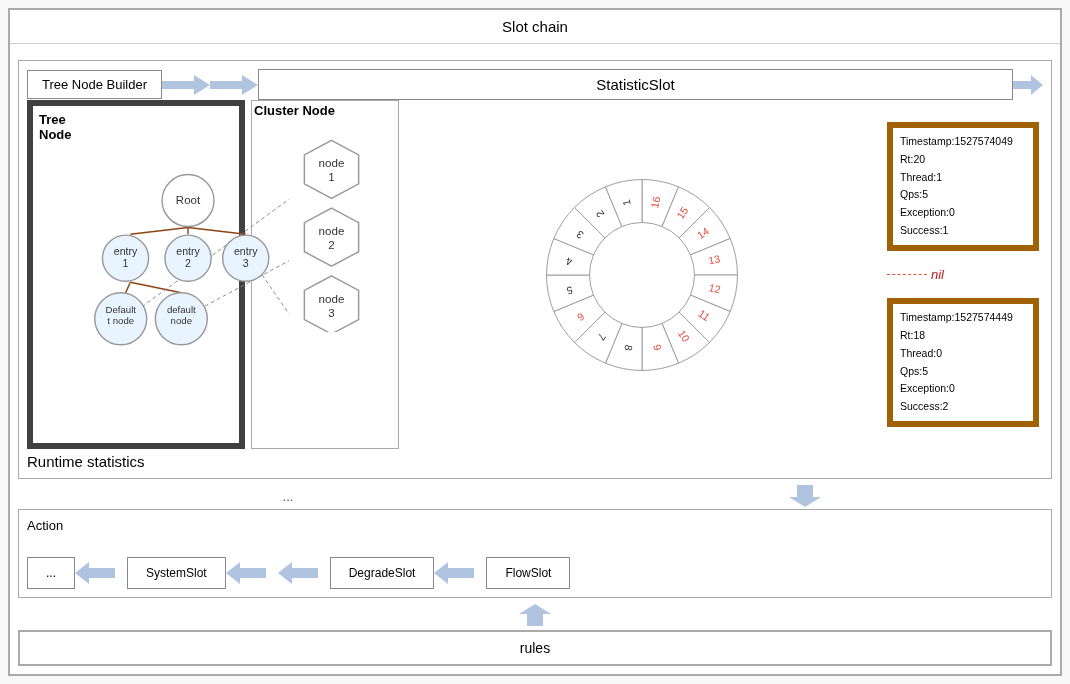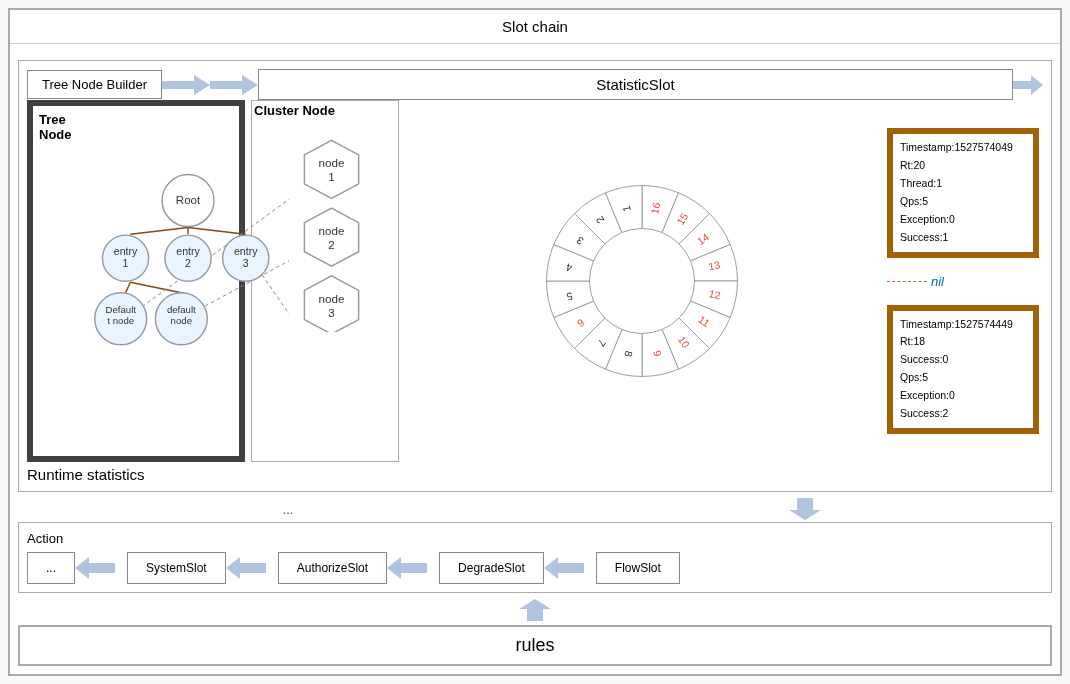--- a/index.html
+++ b/index.html
@@ -154,21 +154,21 @@
     
     .action-section {
       border: 1.5px solid #aaa;
       padding: 8px;
       margin-bottom: 6px;
     }
 
     .action-label {
       font-size: 13px;
       font-weight: normal;
-      margin-bottom: 6px;
+      margin-bottom: 24px;
     }
 
     .action-row {
       display: flex;
       align-items: center;
       gap: 0;
     }
 
     .action-box {
       border: 1.5px solid #888;
@@ -176,21 +176,21 @@
       background: #fff;
       font-size: 12px;
       white-space: nowrap;
     }
 
     
     .rules-section {
       border: 2px solid #aaa;
       text-align: center;
       padding: 8px;
-      font-size: 18px;
+      font-size: 14px;
       background: #fff;
     }
 
   </style>
 </head>
 <body>
 
 <div class="outer-border">
   <div class="slot-chain-title">Slot chain</div>
 
@@ -327,27 +327,27 @@
                 <div>Timestamp:1527574049</div>
                 <div>Rt:20</div>
                 <div>Thread:1</div>
                 <div>Qps:5</div>
                 <div>Exception:0</div>
                 <div>Success:1</div>
               </div>
 
               <div class="nil-row">
                 <div class="nil-dashed"></div>
-                <span style="color:#0369a1; font-style:italic; font-size:13px;">nil</span>
+                <span style="color:#b91c1c; font-style:italic; font-size:13px;">nil</span>
               </div>
 
               <div class="stat-block">
                 <div>Timestamp:1527574449</div>
                 <div>Rt:18</div>
-                <div>Success:0</div>
+                <div>Thread:0</div>
                 <div>Qps:5</div>
                 <div>Exception:0</div>
                 <div>Success:2</div>
               </div>
             </div>
           </div>
         </div>
       </div>
 
       <div style="font-size:15px; margin-top:4px;">Runtime statistics</div>
@@ -366,21 +366,20 @@
       <div class="action-label">Action</div>
       <div class="action-row">
         <div class="action-box">...</div>
         <svg width="52" height="26">
           <polygon points="40,8 14,8 14,2 0,13 14,24 14,18 40,18" fill="#b0c4e0"></polygon>
         </svg>
         <div class="action-box">SystemSlot</div>
         <svg width="52" height="26">
           <polygon points="40,8 14,8 14,2 0,13 14,24 14,18 40,18" fill="#b0c4e0"></polygon>
         </svg>
-        <div class="action-box">AuthorizeSlot</div>
         <svg width="52" height="26">
           <polygon points="40,8 14,8 14,2 0,13 14,24 14,18 40,18" fill="#b0c4e0"></polygon>
         </svg>
         <div class="action-box">DegradeSlot</div>
         <svg width="52" height="26">
           <polygon points="40,8 14,8 14,2 0,13 14,24 14,18 40,18" fill="#b0c4e0"></polygon>
         </svg>
         <div class="action-box">FlowSlot</div>
       </div>
     </div>

